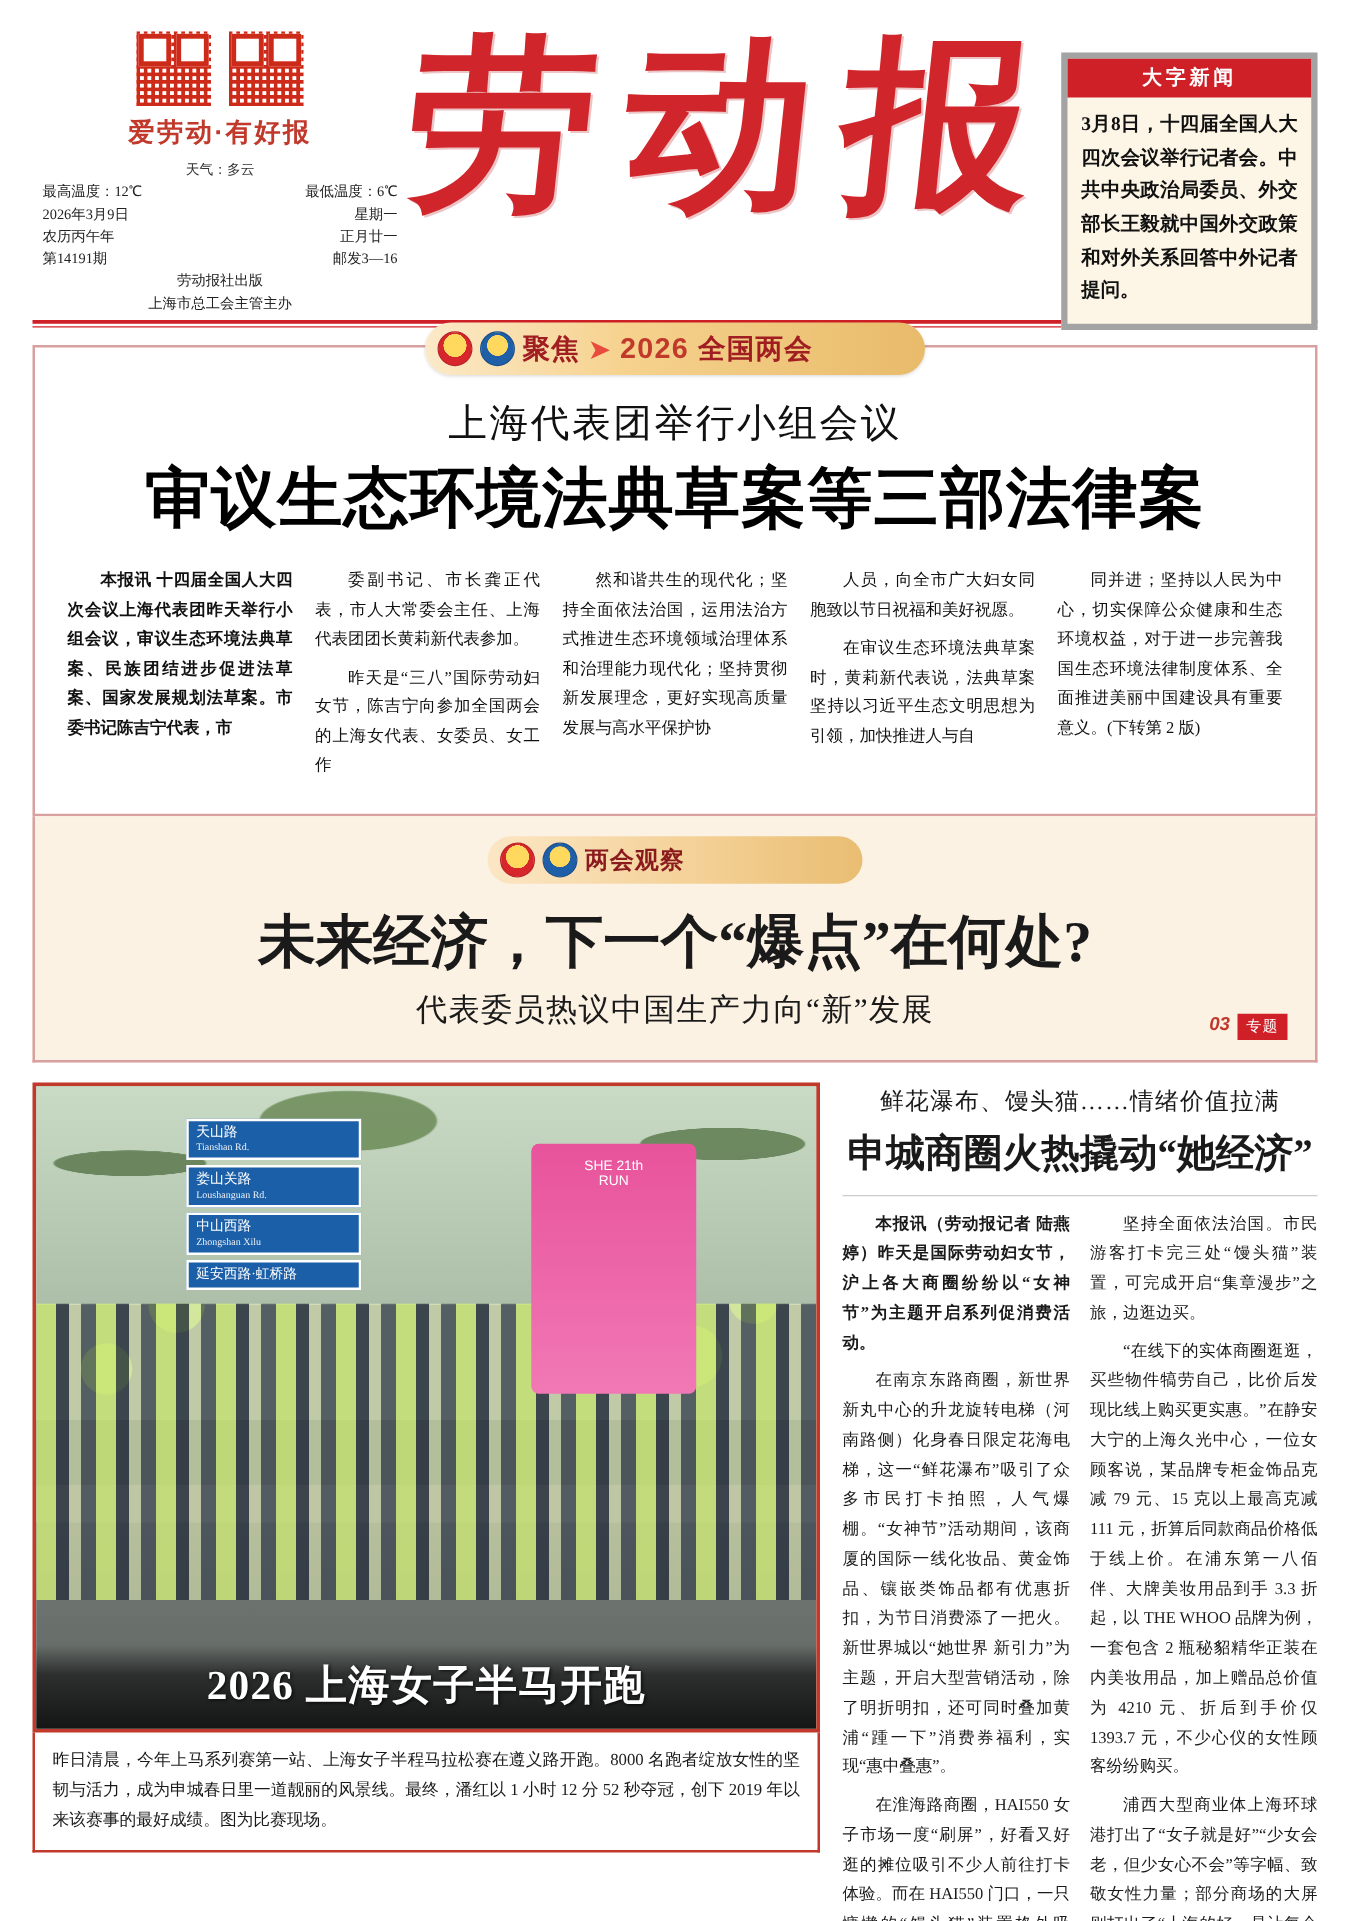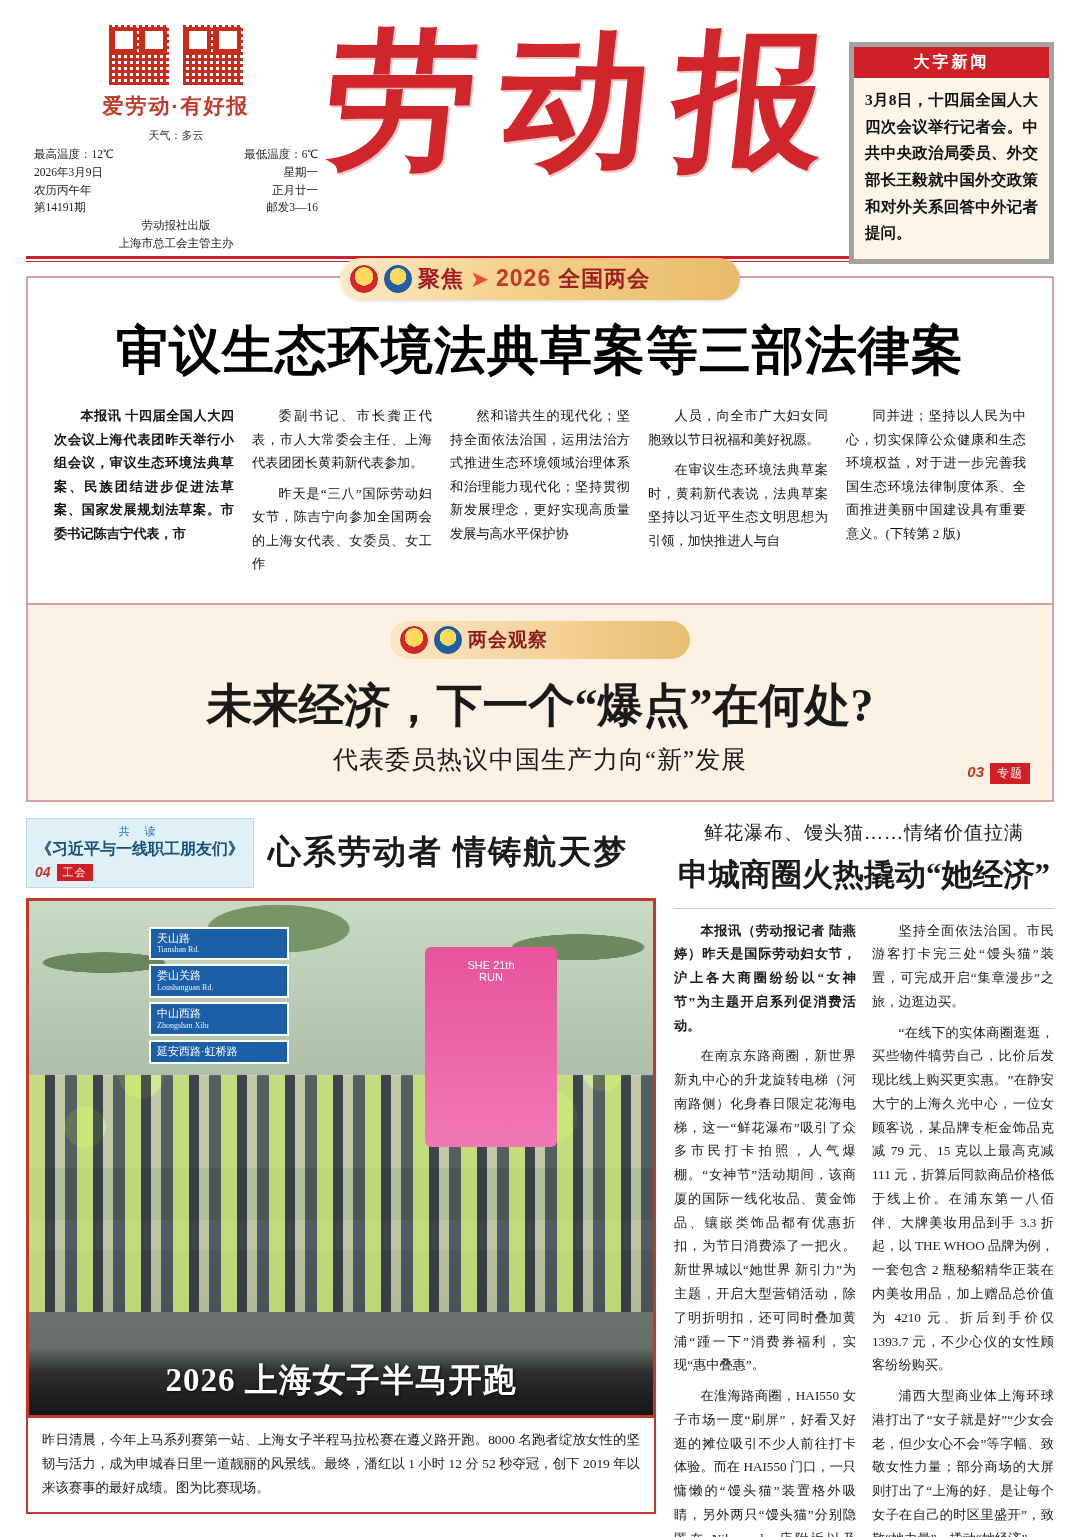--- a/index.html
+++ b/index.html
@@ -222,20 +222,21 @@
       <div class="emblem"></div>
       <div class="emblem b"></div>
       <div class="banner-txt">
         <span>聚焦</span>
         <span class="banner-spark">➤</span>
         <span class="year">2026</span>
         <span>全国两会</span>
       </div>
     </div>
 
+    <h2>上海代表团举行小组会议</h2>
     <h1>审议生态环境法典草案等三部法律案</h1>
 
     <div class="cols5">
       <div class="col">
         <p class="lead">本报讯  十四届全国人大四次会议上海代表团昨天举行小组会议，审议生态环境法典草案、民族团结进步促进法草案、国家发展规划法草案。市委书记陈吉宁代表，市</p>
       </div>
       <div class="col">
         <p>委副书记、市长龚正代表，市人大常委会主任、上海代表团团长黄莉新代表参加。</p>
         <p>昨天是“三八”国际劳动妇女节，陈吉宁向参加全国两会的上海女代表、女委员、女工作</p>
       </div>
@@ -262,31 +263,20 @@
     <h3>代表委员热议中国生产力向“新”发展</h3>
     <div class="sec2-tag">
       <span class="pgnum">03</span>
       <span class="tagbox">专题</span>
     </div>
   </div>
 
   <div class="lower">
 
     <div class="lower-left">
-      <div class="xi-row">
-        <div class="xi-badge">
-          <div class="xi-top">共 读</div>
-          <div class="xi-main">《习近平与一线职工朋友们》</div>
-          <div class="xi-bottom">
-            <span class="pg">04</span>
-            <span class="tg">工会</span>
-          </div>
-        </div>
-        <div class="xi-title">心系劳动者 情铸航天梦</div>
-      </div>
 
       <div class="photo-frame">
         <div class="photo">
           <div class="sky"></div>
           <div class="trees"></div>
           <div class="road"></div>
           <div class="crowd"></div>
           <div class="signs">
             <div class="sign">
               <span>天山路</span>

